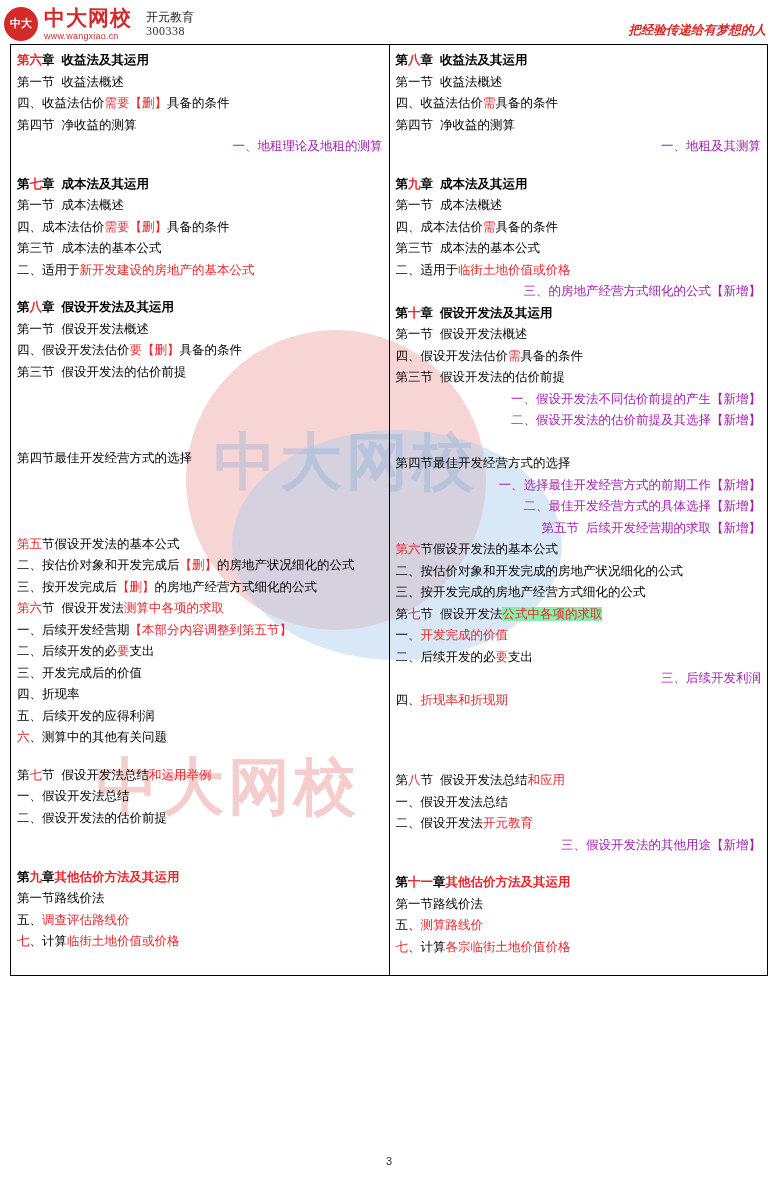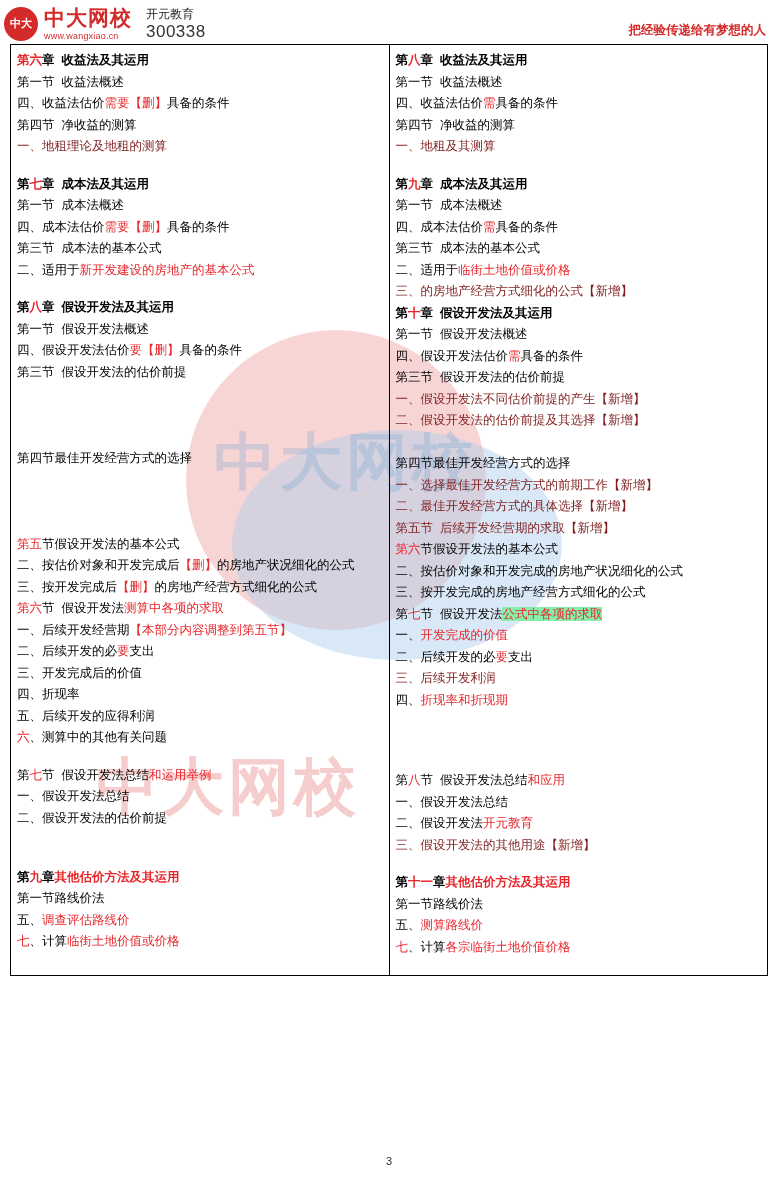--- a/index.html
+++ b/index.html
@@ -46,28 +46,29 @@
   }
   .logo-url {
     font-size: 9px; color: #d42a2a; margin-top: 4px; letter-spacing: .2px;
   }
   .brand-sub {
     margin-left: 14px;
     display: flex; flex-direction: column; line-height: 1.15;
     padding-top: 2px;
   }
   .brand-sub .b1 { font-size: 12px; color: #222; }
-  .brand-sub .b2 { font-size: 17px; color: #333; letter-spacing: .5px; }
+  .brand-sub .b2 { font-size: 12px; color: #333; letter-spacing: .5px; font-family: Liberation Serif, serif; }
   .slogan {
     position: absolute;
     right: 12px;
     top: 22px;
     color: #d42a2a;
     font-size: 12.5px;
     font-weight: bold;
+    font-style: italic;
   }
 
   
   .wm {
     position: absolute;
     pointer-events: none;
     user-select: none;
     z-index: 0;
   }
   .wm-text {
@@ -105,21 +106,21 @@
     border: 0;
   }
   table.main td.left { border-right: 1px solid #000; }
 
   .line {
     font-size: 12.5px;
     line-height: 21.5px;
     white-space: pre-wrap;
     color: #000;
   }
-  .line.red { color: #7f1d1d; }
+  .line.red { color: #a21caf; text-align: right; }
   .line.blank { height: 21.5px; }
   .line.gap { height: 16px; }
   .sec { font-weight: bold; }
   .r { color: #e8262b; }
   .hl { background: #86efac; }
 
   .footer {
     position: absolute;
     bottom: 14px;
     left: 0; right: 0;

